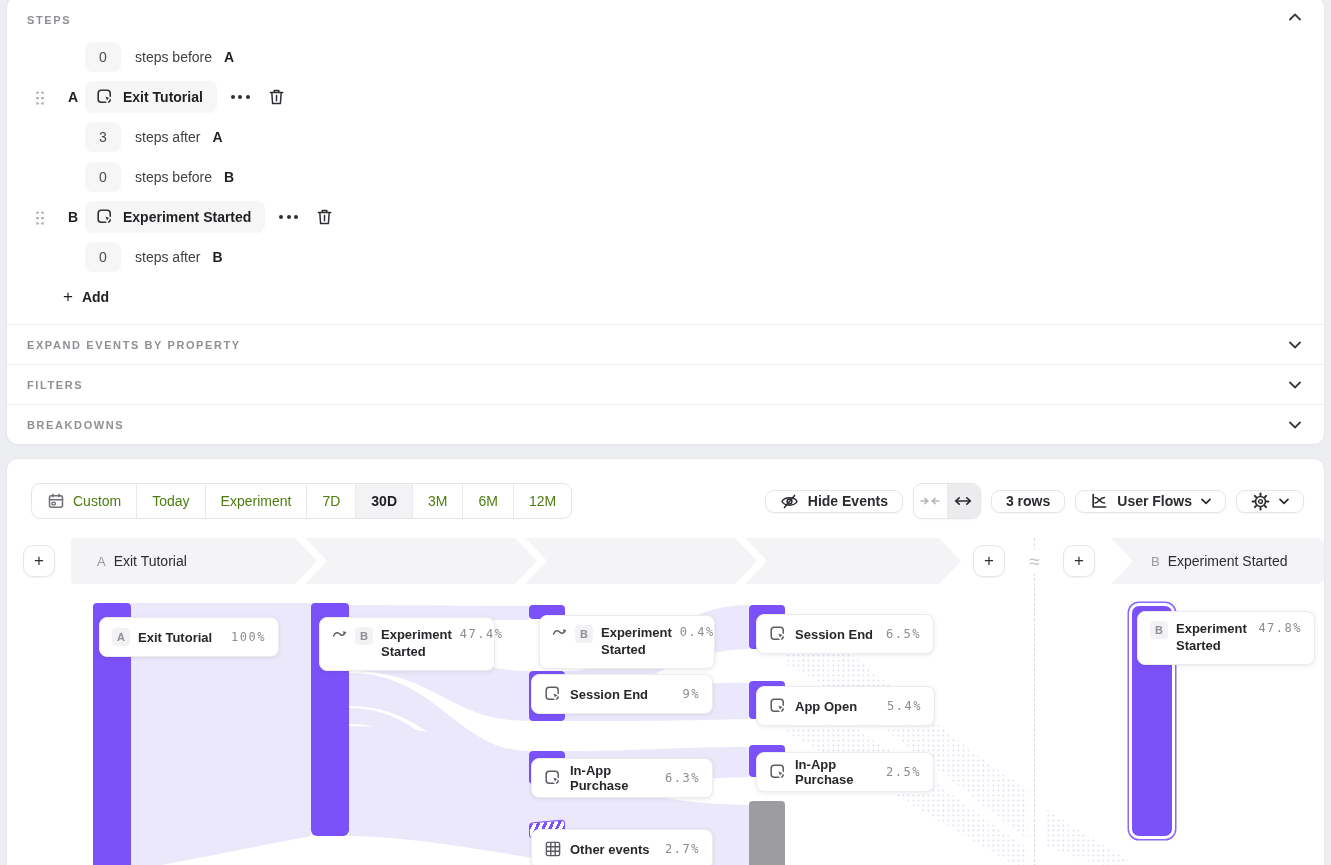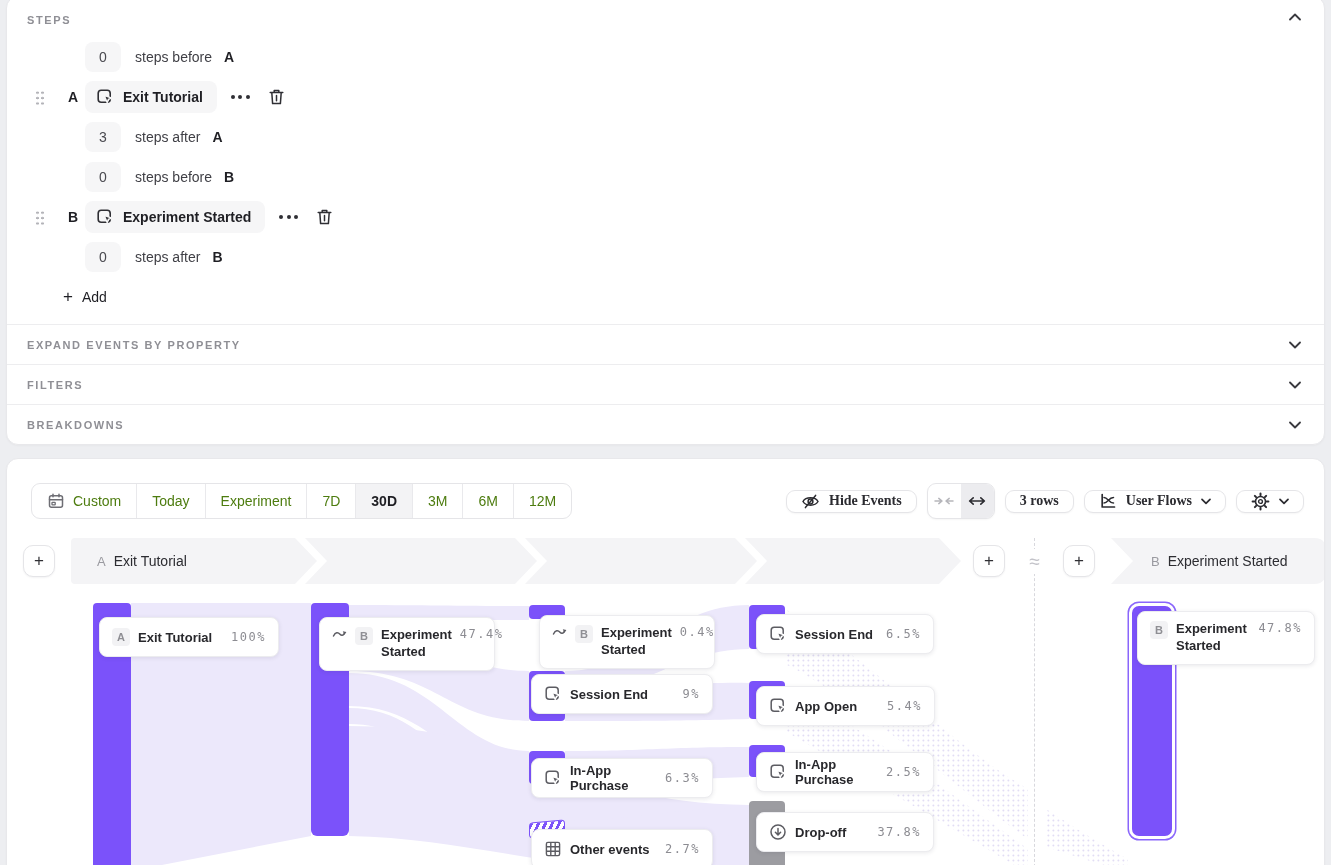--- a/index.html
+++ b/index.html
@@ -19,32 +19,32 @@
   .step-ref { margin-left:12px; font-size:14px; font-weight:700; color:#1f1f24; }
   .drag-handle { position:absolute; left:28px; width:10px; height:15px; background:radial-gradient(circle, #b4b4b9 1.2px, transparent 1.4px); background-size:5px 5.4px; }
   .step-letter { position:absolute; left:57px; width:18px; text-align:center; font-size:14px; font-weight:700; color:#1f1f24; }
   .event-chip { display:inline-flex; align-items:center; gap:9px; height:32px; padding:0 14px 0 11px; background:#f6f6f7; border:none; border-radius:8px; font-family:inherit; font-size:14px; font-weight:700; color:#1f1f24; cursor:pointer; }
   .event-chip svg { color:#2f2f34; }
   .menu-dots { display:inline-flex; gap:3.5px; margin-left:14px; cursor:pointer; align-items:center; height:20px; }
   .menu-dots i { width:4px; height:4px; border-radius:50%; background:#2f2f34; }
   .trash-btn { margin-left:18px; background:none; border:none; color:#2f2f34; cursor:pointer; display:flex; align-items:center; }
   .add-row { height:40px; display:flex; align-items:center; padding-left:56px; gap:9px; color:#1f1f24; cursor:pointer; }
   .add-row .plus-glyph { font-size:17px; font-weight:400; }
-  .add-label { font-size:14px; font-weight:400; }
+  .add-label { font-size:14px; font-weight:700; }
   .spacer8 { height:7px; }
   .section-row { height:40px; border-top:1px solid #ededef; display:flex; align-items:center; padding:16px 20px; position:relative; cursor:pointer; }
 
   
   .toolbar { position:absolute; left:24px; right:20px; top:24px; height:36px; display:flex; align-items:center; justify-content:space-between; z-index:5; }
   .date-seg { display:flex; align-items:stretch; height:36px; border:1px solid #e5e5e8; border-radius:9px; overflow:hidden; background:#fff; }
   .date-cell { display:flex; align-items:center; gap:8px; padding:0 15px; font-size:14px; color:#4d7c0f; border-left:1px solid #e9e9ec; cursor:pointer; white-space:nowrap; }
   .date-cell:first-child { border-left:none; }
   .date-cell.sel { background:#f3f3f5; color:#1e1e23; font-weight:700; }
   .right-controls { display:flex; align-items:center; gap:10px; }
-  .tb-btn { display:flex; align-items:center; gap:9px; height:23px; padding:0 14px; background:#fff; border:1px solid #e5e5e8; border-radius:9px; font-family:Liberation Serif, serif; font-size:14px; font-weight:600; color:#2b2b30; cursor:pointer; box-shadow:0 1px 2px rgba(20,20,30,.04); white-space:nowrap; }
+  .tb-btn { display:flex; align-items:center; gap:9px; height:23px; padding:0 14px; background:#fff; border:1px solid #e5e5e8; border-radius:9px; font-family:Liberation Sans, sans-serif; font-size:14px; font-weight:600; color:#2b2b30; cursor:pointer; box-shadow:0 1px 2px rgba(20,20,30,.04); white-space:nowrap; }
   .arrow-seg { display:flex; height:36px; border:1px solid #e5e5e8; border-radius:9px; overflow:hidden; background:#fff; box-shadow:0 1px 2px rgba(20,20,30,.04); }
   .arrow-cell { width:33px; display:flex; align-items:center; justify-content:center; cursor:pointer; }
   .arrow-cell.dim { color:#b6b6bb; }
   .arrow-cell.sel { background:#ececef; color:#2b2b30; }
 
   
   .chart { position:absolute; inset:0; }
   .links-svg { position:absolute; left:0; top:0; z-index:1; }
   .band-svg { position:absolute; top:79px; z-index:2; }
   .band-label { position:absolute; top:79px; height:46px; display:flex; align-items:center; gap:8px; z-index:3; font-size:14px; }
@@ -426,30 +426,20 @@
         <span class="node-icon">
           <svg width="18" height="18" viewBox="0 0 18 18">
               <rect x="2.2" y="2.2" width="12" height="12" rx="3" fill="none" stroke="currentColor" stroke-width="1.5"></rect>
               <path d="M8.2 7.4 L15.6 10.1 L12.4 11.4 L11.2 14.6 Z" fill="currentColor" stroke="#fff" stroke-width="1.3"></path>
             </svg>
         </span>
         <span class="node-name">In-App Purchase</span>
         <span class="node-pct">2.5%</span>
       </div>
 
-      <div class="node-card h1" style="left:749px; top:353px; width:178px">
-        <span class="node-icon">
-          <svg width="18" height="18" viewBox="0 0 18 18">
-              <circle cx="9" cy="9" r="7" fill="none" stroke="currentColor" stroke-width="1.5"></circle>
-              <path d="M9 5.4 V11.6 M6.4 9.2 L9 12 L11.6 9.2" fill="none" stroke="currentColor" stroke-width="1.5" stroke-linecap="round" stroke-linejoin="round"></path>
-            </svg>
-        </span>
-        <span class="node-name">Drop-off</span>
-        <span class="node-pct">37.8%</span>
-      </div>
 
       <div class="node-card h2" style="left:1130px; top:152px; width:178px">
         <span class="badge">B</span>
         <span class="node-name wrap">Experiment Started</span>
         <span class="node-pct">47.8%</span>
       </div>
 
     </div>
   </section>
 </div>

